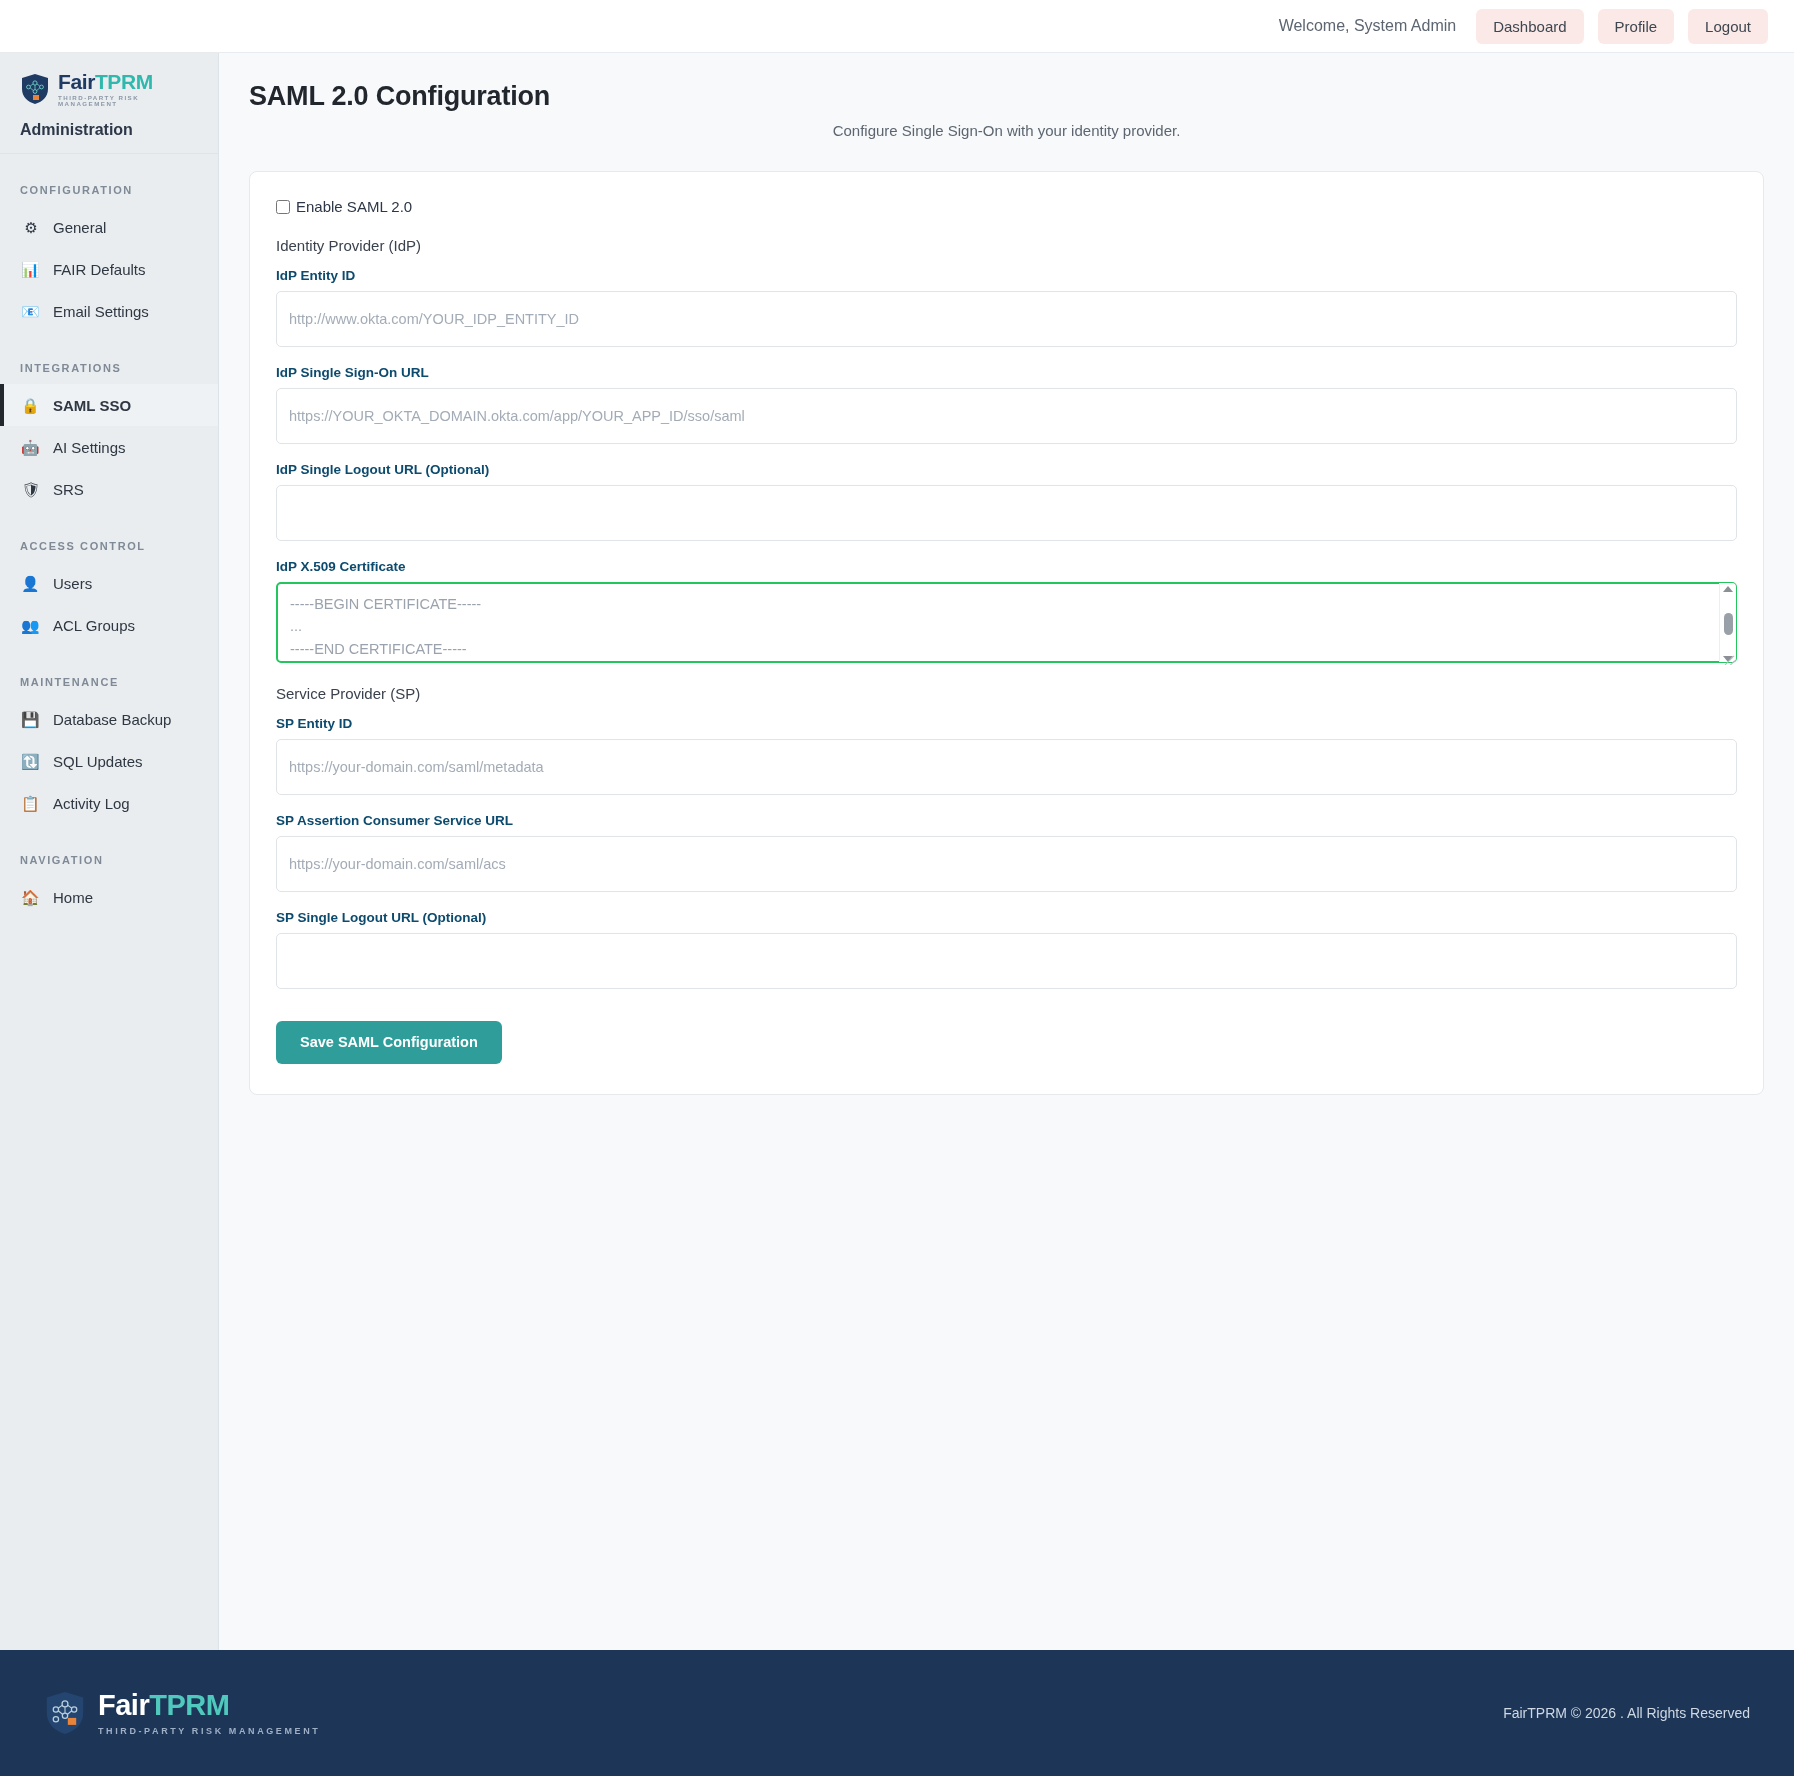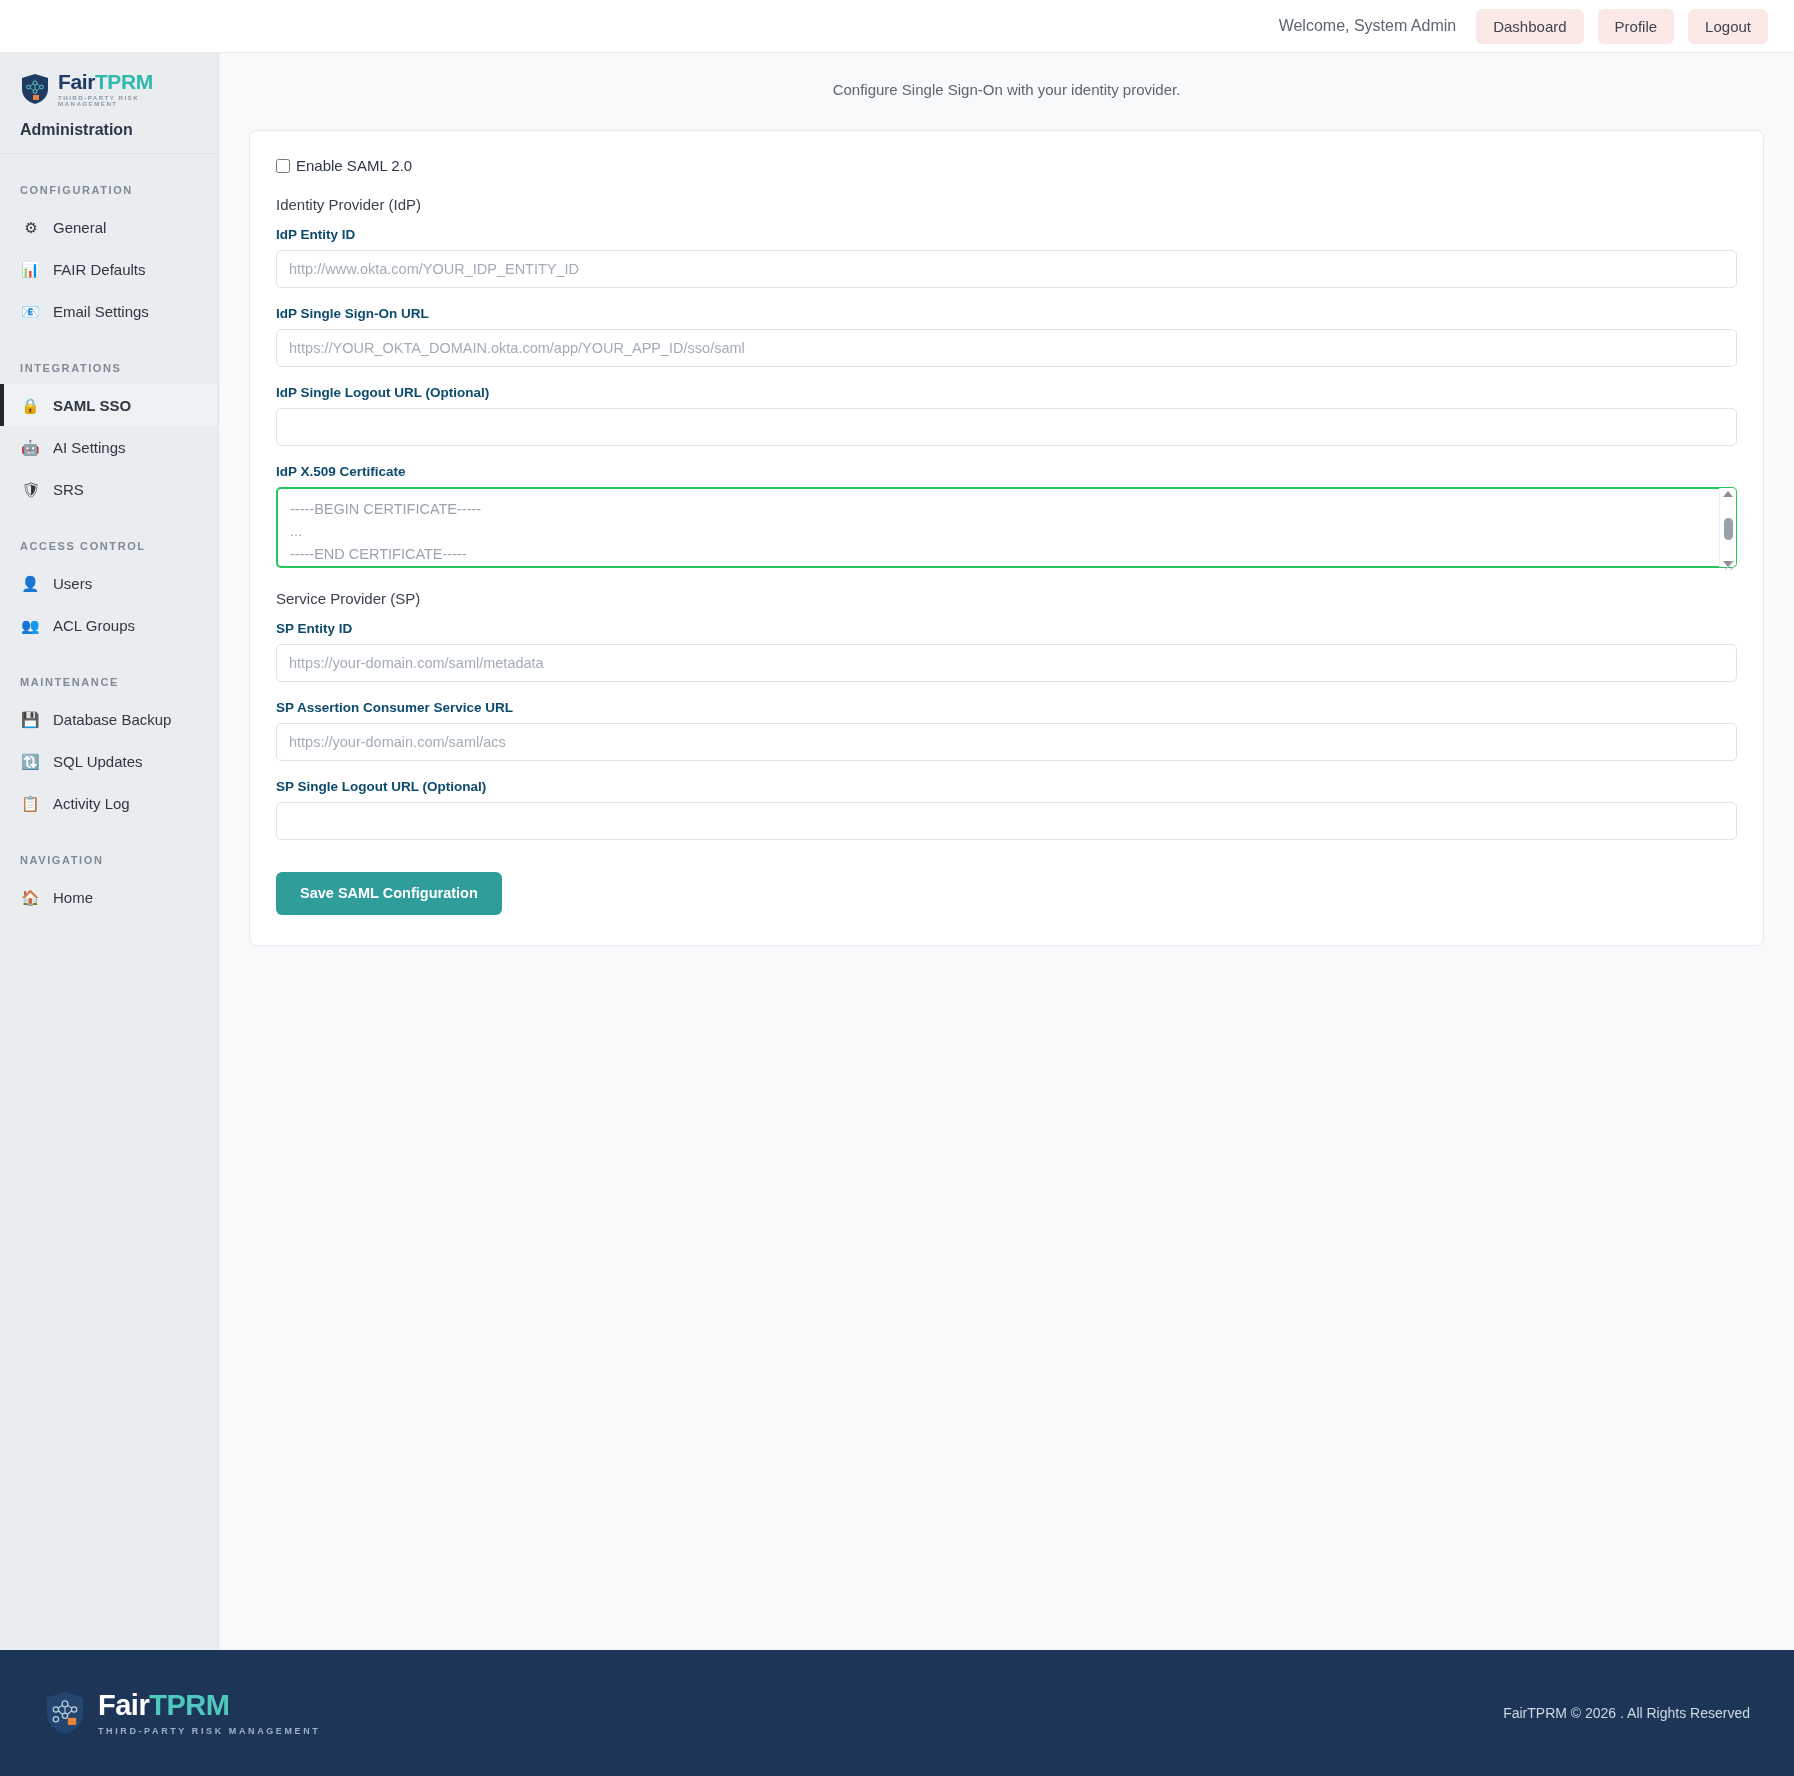--- a/index.html
+++ b/index.html
@@ -149,21 +149,21 @@
   .field { margin-bottom: 18px; }
   .field-label {
     display: block;
     font-size: 13.5px;
     font-weight: bold;
     color: #0c4a6e;
     margin-bottom: 8px;
   }
   .inp {
     width: 100%;
-    height: 38px;
+    height: 56px;
     border: 1px solid #dfe4e9;
     border-radius: 5px;
     padding: 0 12px;
     font-size: 14.5px;
     font-family: "Liberation Sans", sans-serif;
     color: #2d3748;
     background: #fff;
     outline: none;
   }
   .inp::placeholder { color: #a3acb6; }
@@ -350,20 +350,21 @@
 
       <div class="sb-group-title">NAVIGATION</div>
       <div class="sb-item">
         <span class="sb-ico">🏠</span>
         <span>Home</span>
       </div>
     </div>
   </div>
 
   <div class="main">
+    <h1 class="page-title">SAML 2.0 Configuration</h1>
     <p class="page-sub">Configure Single Sign-On with your identity provider.</p>
 
     <div class="card">
 
       <div class="check-row">
         <input type="checkbox" style="">
         <span class="check-label">Enable SAML 2.0</span>
       </div>
 
       <div class="section-title">Identity Provider (IdP)</div>

